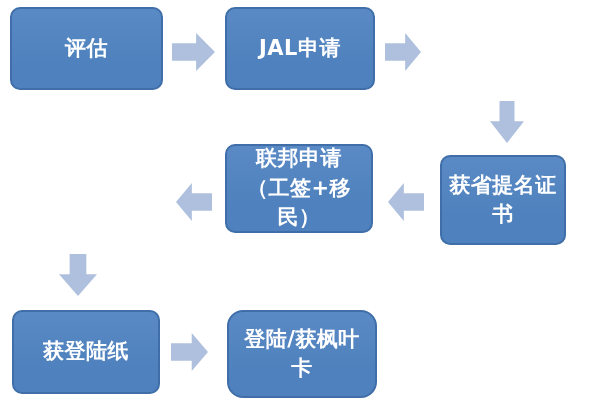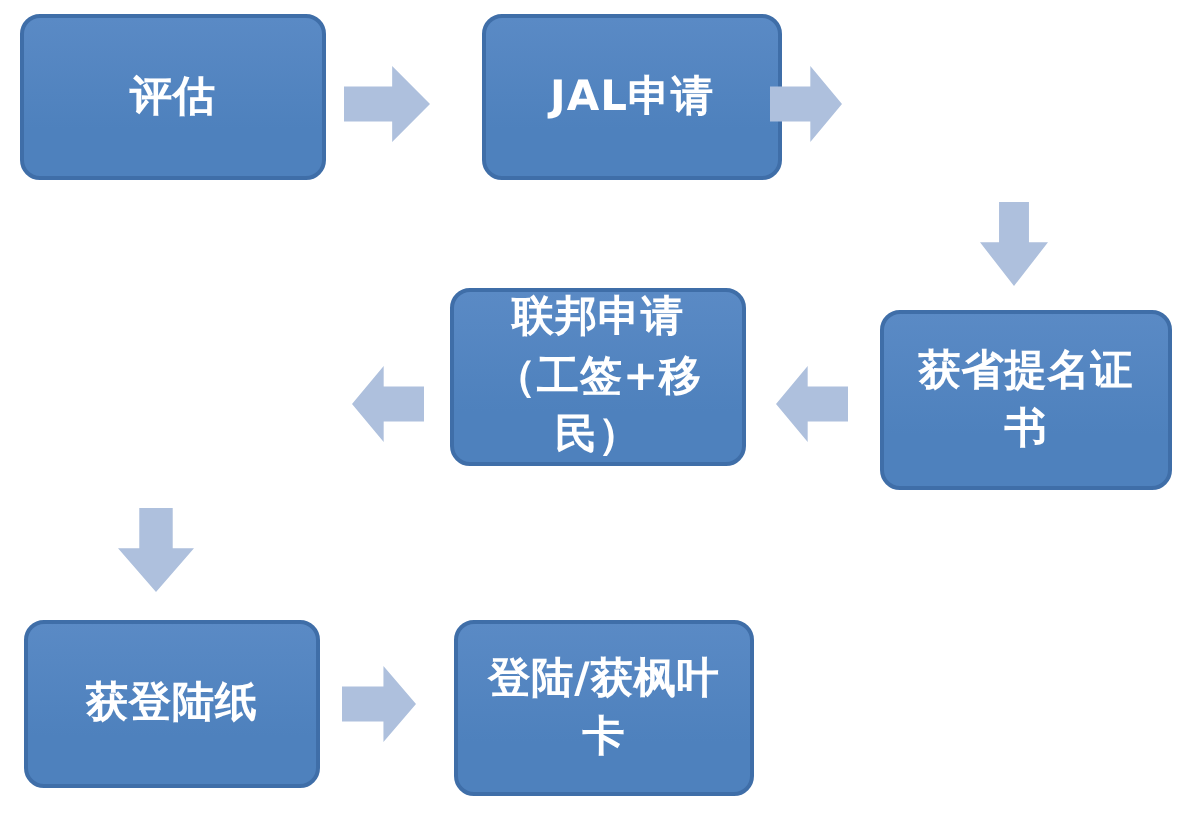--- a/index.html
+++ b/index.html
@@ -48,40 +48,40 @@
 </style>
 </head>
 <body>
 
 <div class="canvas">
 
   <div class="node" style="left:10px; top:7px; width:153px; height:83px;">评估</div>
 
   <div class="arrow arrow-right" style="left:172px; top:33px; width:43px; height:38px;"></div>
 
-  <div class="node" style="left:225px; top:7px; width:150px; height:83px;margin-left:16px;">JAL申请</div>
+  <div class="node" style="left:225px; top:7px; width:150px; height:83px;">JAL申请</div>
 
   <div class="arrow arrow-right" style="left:385px; top:33px; width:36px; height:38px;"></div>
 
 
   <div class="arrow arrow-down" style="left:490px; top:101px; width:34px; height:42px;"></div>
 
-  <div class="node" style="left:440px; top:155px; width:146px; height:90px;">获省提名证
+  <div class="node" style="left:440px; top:155px; width:126px; height:90px;">获省提名证
 书</div>
 
   <div class="arrow arrow-left" style="left:388px; top:183px; width:36px; height:38px;"></div>
 
   <div class="node" style="left:225px; top:144px; width:148px; height:89px;">联邦申请
 （工签+移民）</div>
 
   <div class="arrow arrow-left" style="left:176px; top:183px; width:36px; height:38px;"></div>
 
 
   <div class="arrow arrow-down" style="left:59px; top:254px; width:38px; height:42px;"></div>
 
   <div class="node" style="left:12px; top:310px; width:148px; height:84px;">获登陆纸</div>
 
   <div class="arrow arrow-right" style="left:171px; top:333px; width:37px; height:38px;"></div>
 
-  <div class="node" style="left:227px; top:310px; width:150px; height:88px;">登陆/获枫叶
+  <div class="node" style="left:227px; top:310px; width:150px; height:88px;border-radius:16px;">登陆/获枫叶
 卡</div>
 
 </div>
 
 </body></html>

